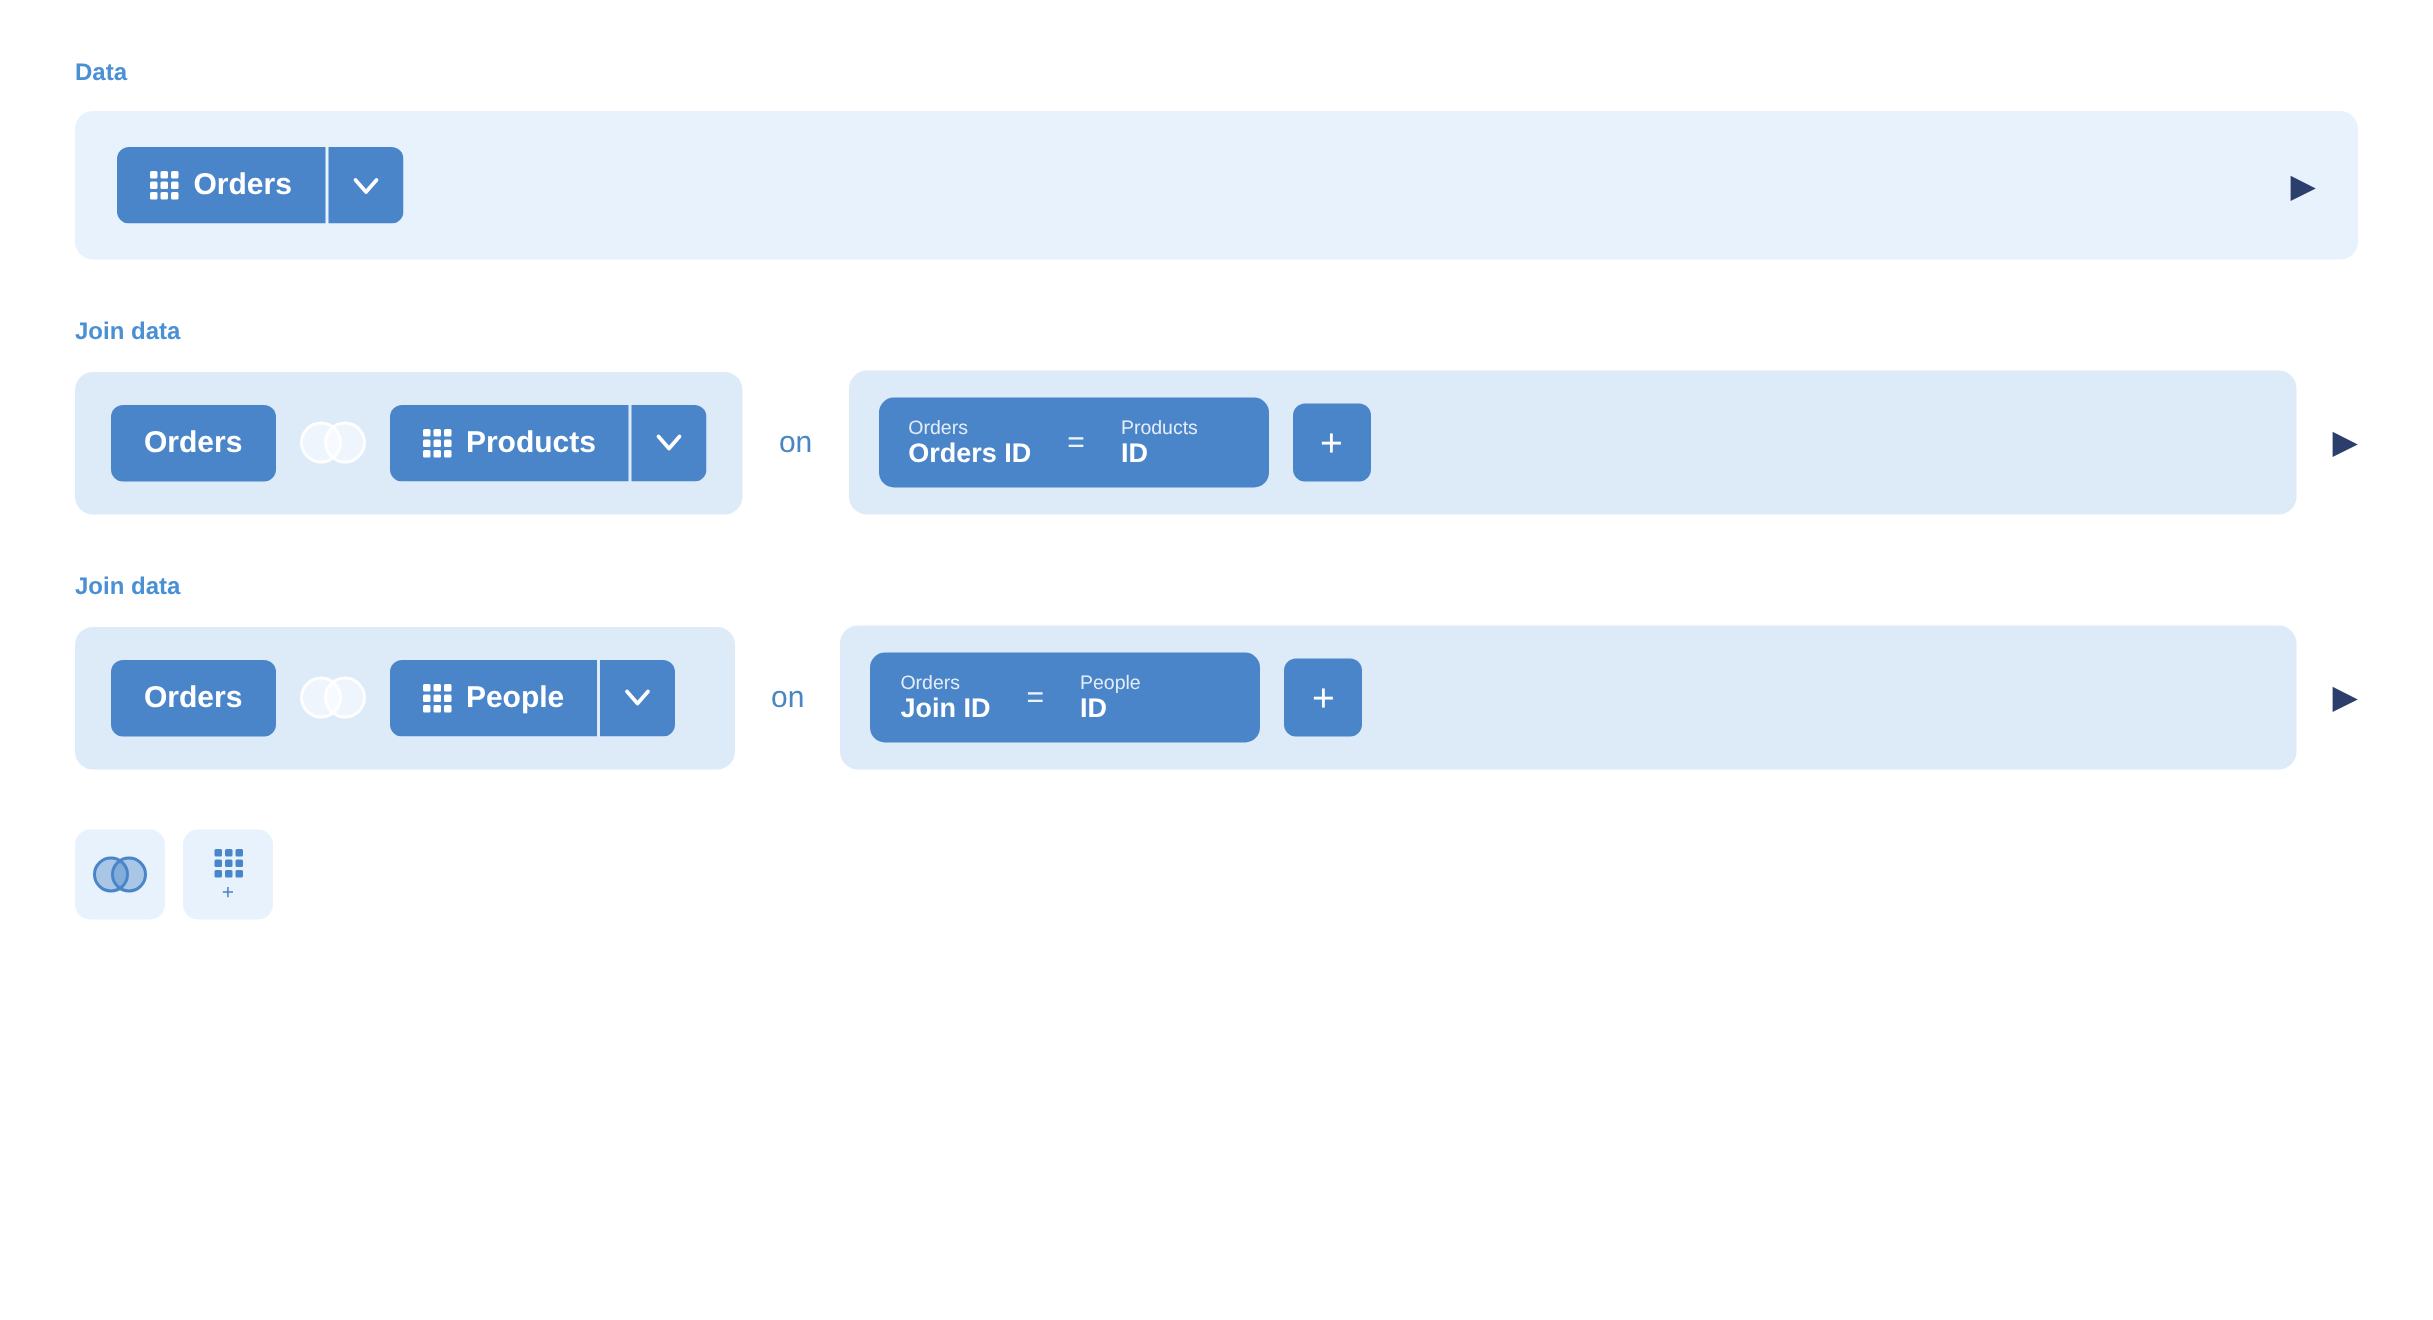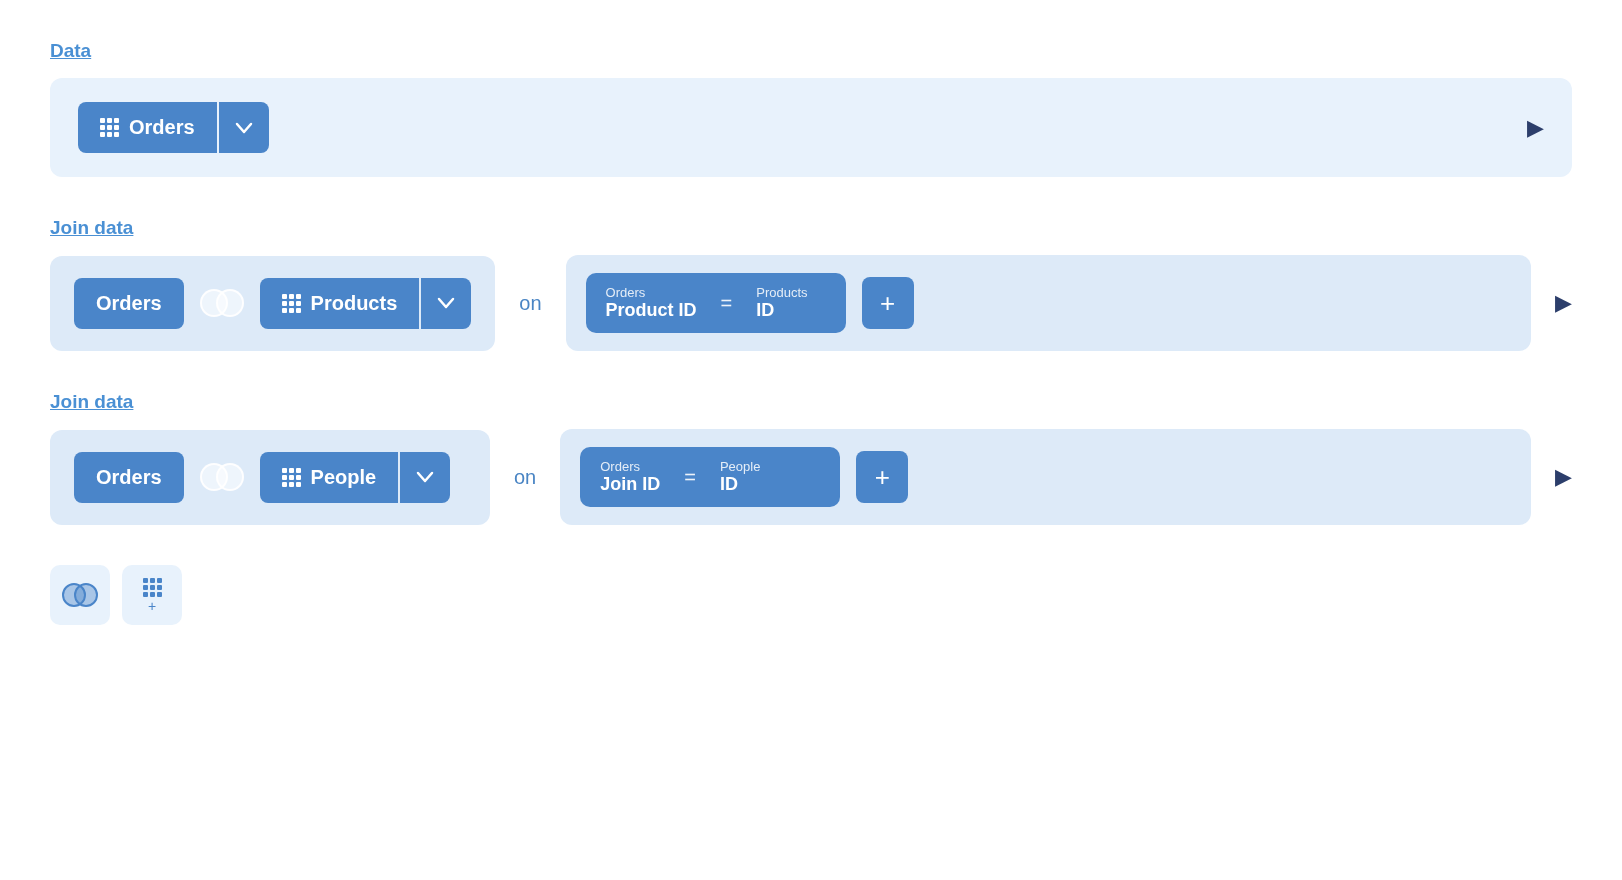--- a/index.html
+++ b/index.html
@@ -4,25 +4,24 @@
   <style>
     * { box-sizing: border-box; margin: 0; padding: 0; }
     body {
       background: #ffffff;
       font-family: -apple-system, BlinkMacSystemFont, 'Segoe UI', sans-serif;
       padding: 40px 50px;
       color: #3a7cc4;
     }
 
     .section-title {
-      font-size: 19px;
+      font-size: 16px;
       font-weight: 600;
       color: #4a90d4;
       margin-bottom: 16px;
-      text-decoration: underline;
     }
 
     
     .data-section {
       margin-bottom: 40px;
     }
 
     .data-row {
       background: #e8f2fc;
       border-radius: 12px;
@@ -368,21 +367,21 @@
       </div>
     </div>
 
     <div class="on-label">on</div>
 
     <div class="join-right">
       <div class="condition-card">
         <div class="condition-top">
           <div class="condition-left">
             <span class="condition-table">Orders</span>
-            <span class="condition-field">Product ID</span>
+            <span class="condition-field">Orders ID</span>
           </div>
           <span class="condition-equals">=</span>
           <div class="condition-right">
             <span class="condition-table">Products</span>
             <span class="condition-field">ID</span>
           </div>
         </div>
       </div>
       <button class="btn-plus">+</button>
     </div>

